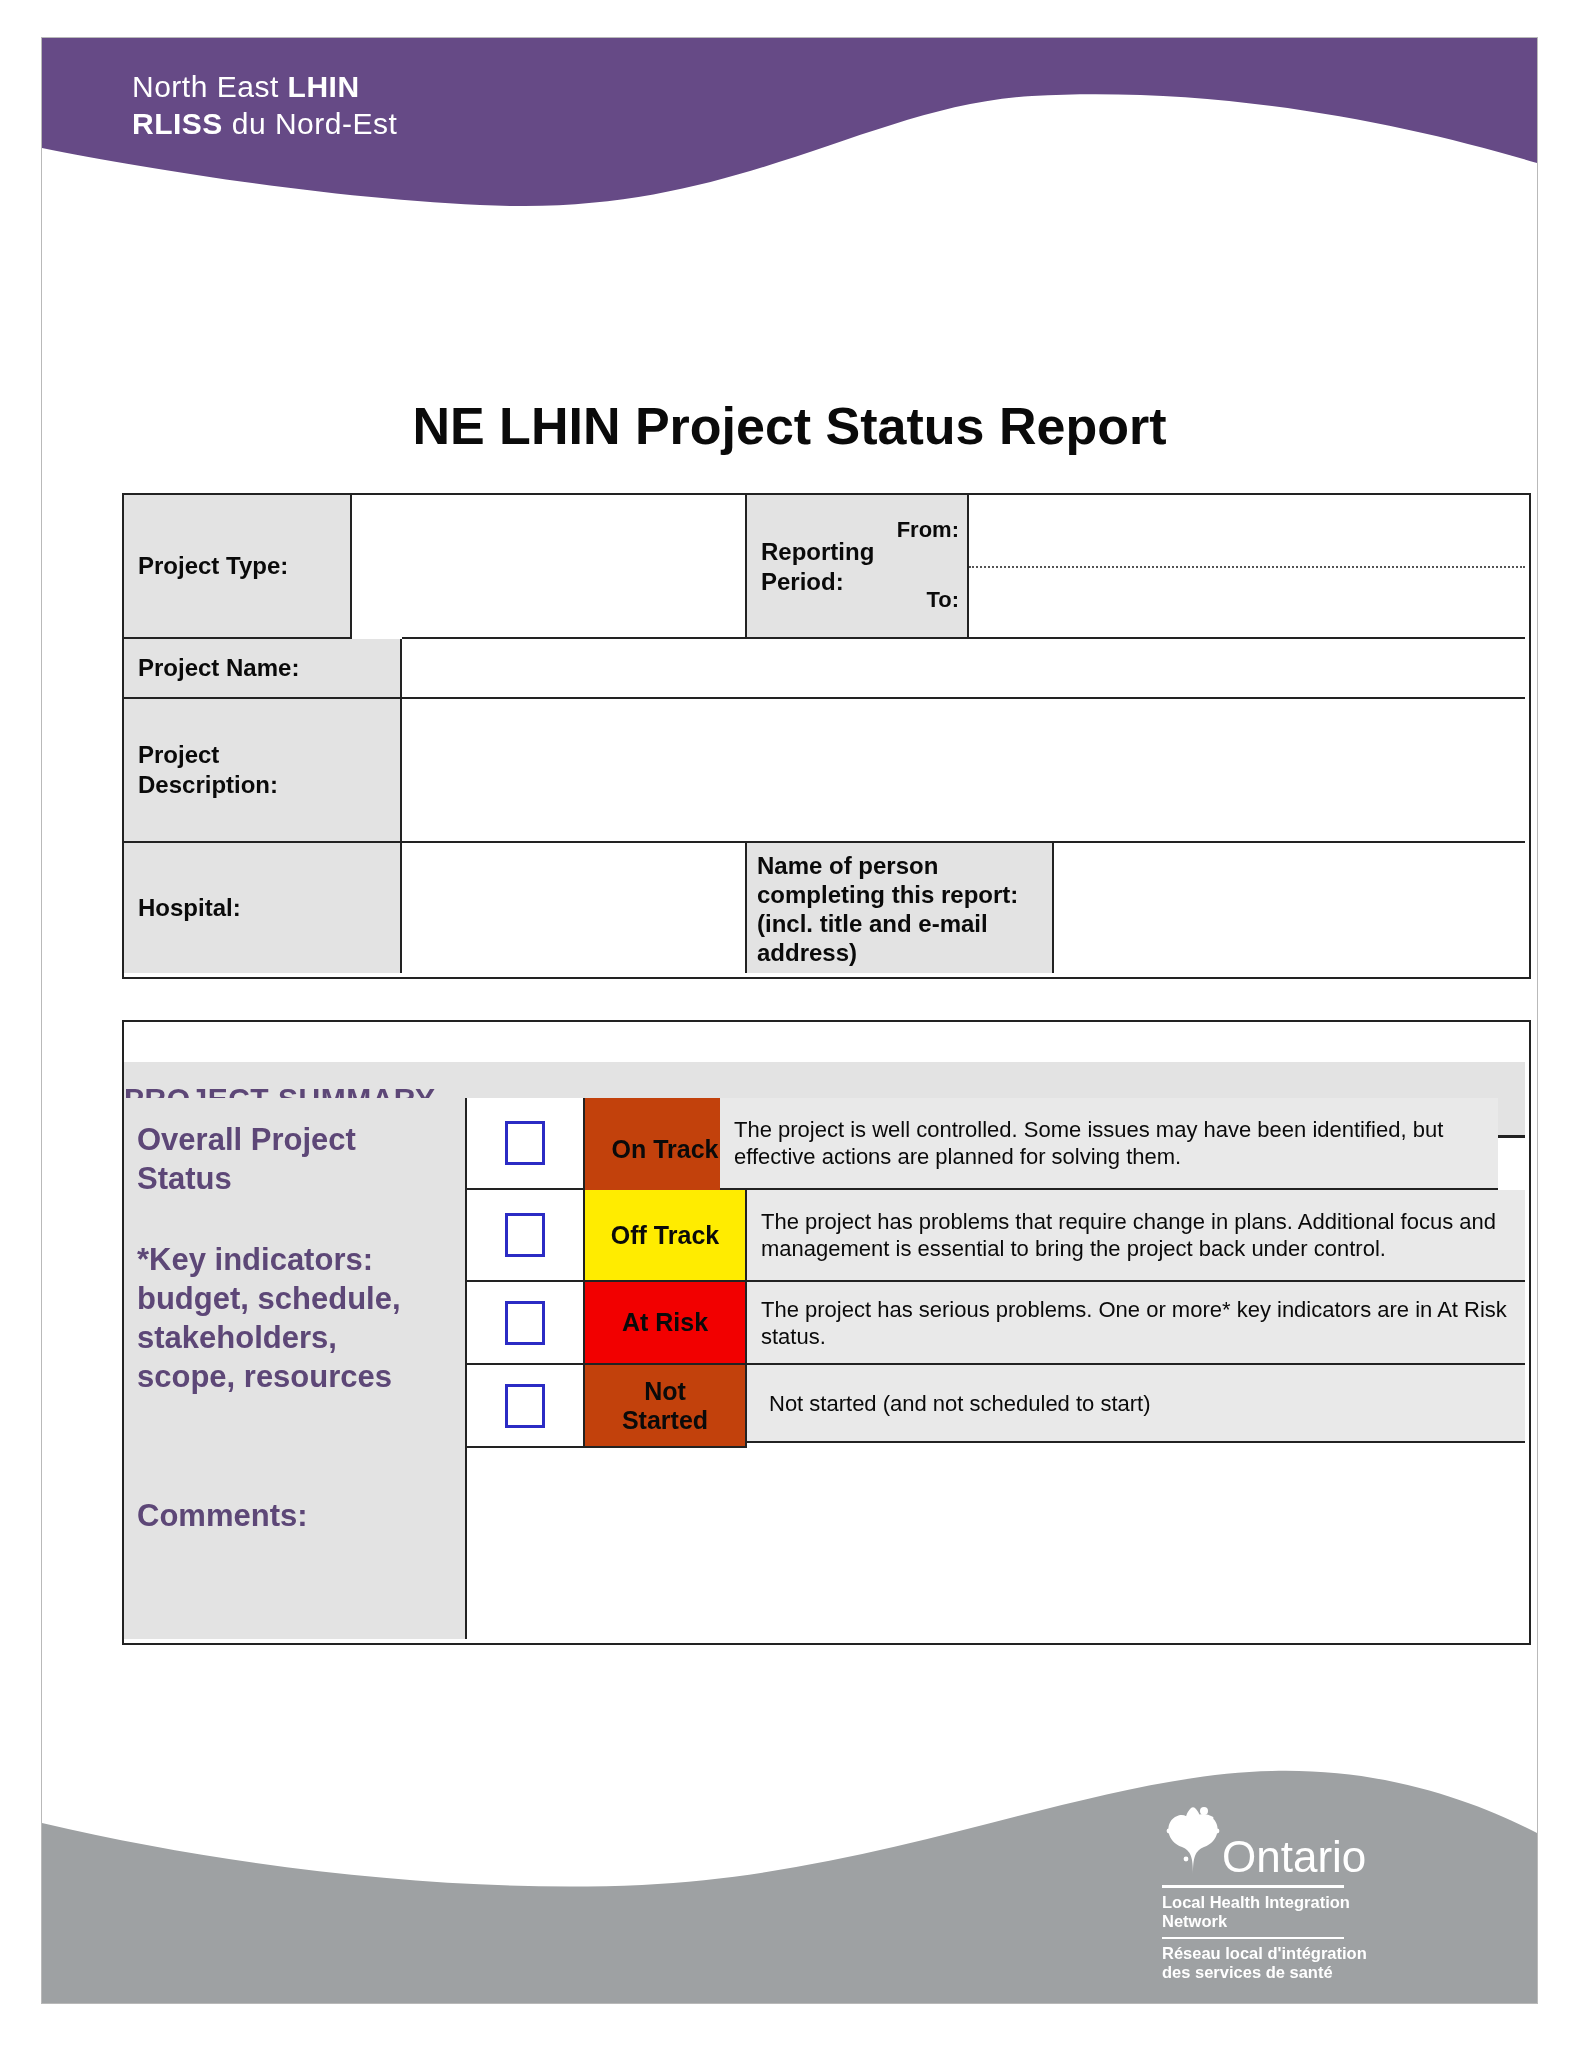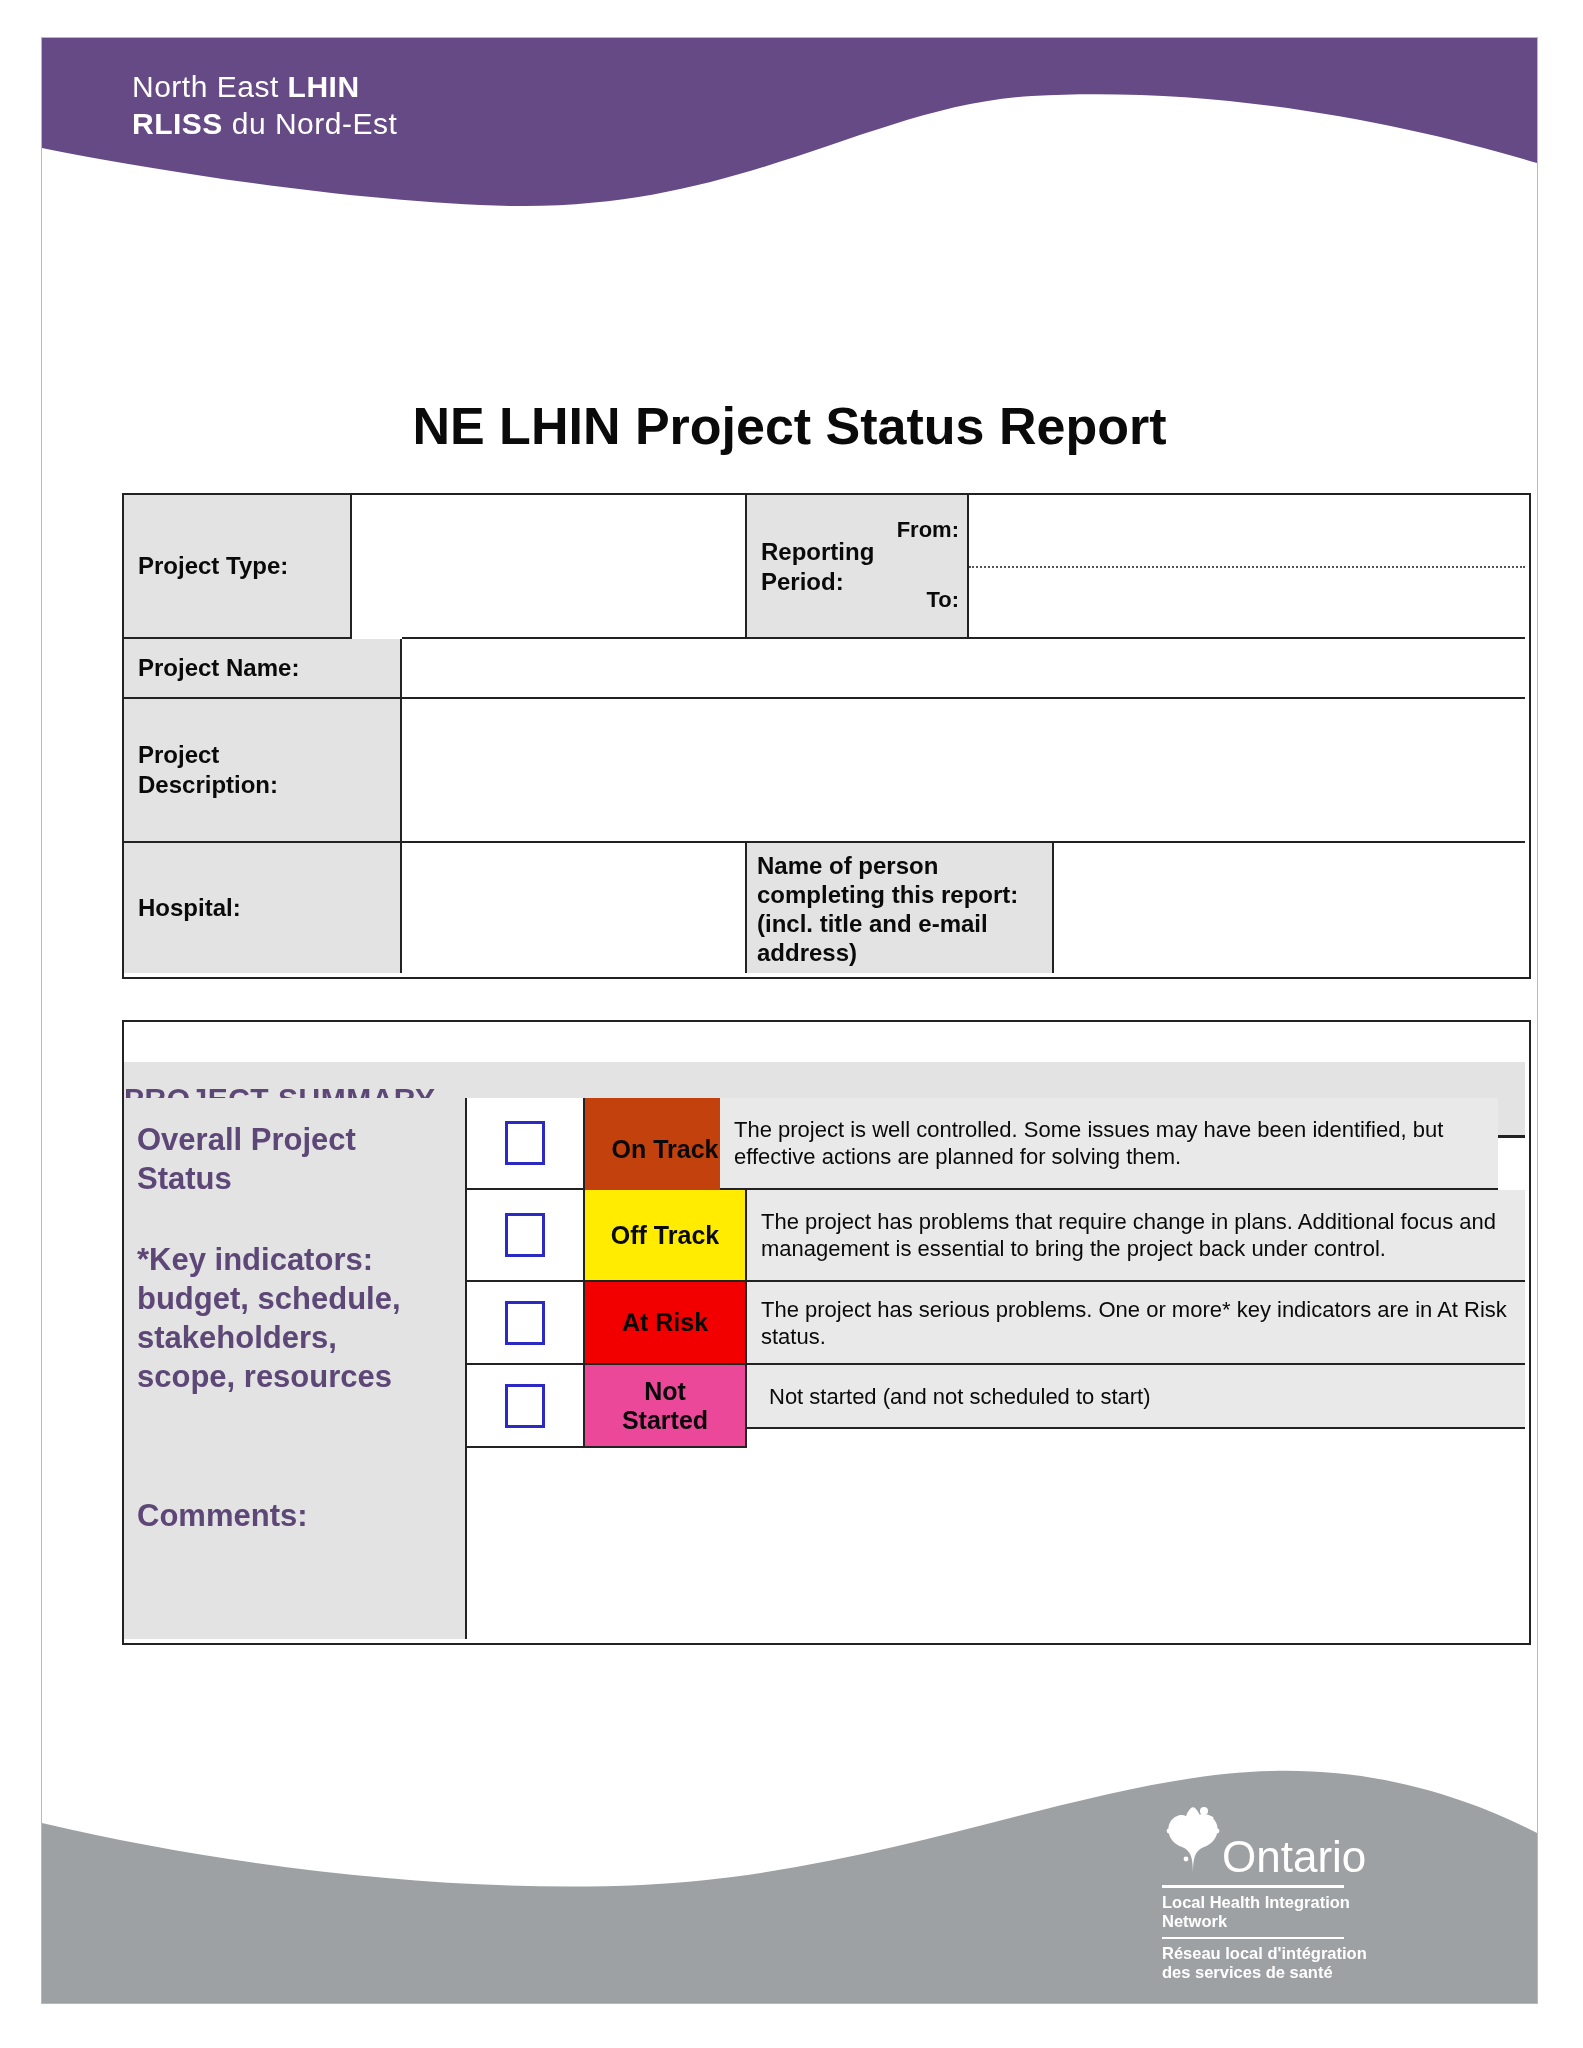--- a/index.html
+++ b/index.html
@@ -147,25 +147,25 @@
       <div class="chk"></div>
     </div>
     <div class="cell br bb st-cell" style="left: 461px; top: 260px; width: 162px; height: 83px; background: rgb(242, 0, 0);">
       <div>At Risk</div>
     </div>
     <div class="cell dgray bb desc" style="left:623px;top:260px;width:778px;height:83px;">The project has serious problems. One or more* key indicators are in At Risk status.</div>
 
     <div class="cell br bb chk-cell" style="left:343px;top:343px;width:118px;height:83px;">
       <div class="chk"></div>
     </div>
-    <div class="cell br bb st-cell" style="left: 461px; top: 343px; width: 162px; height: 83px; background: #ec4899;">
+    <div class="cell br bb st-cell" style="left: 461px; top: 343px; width: 162px; height: 83px; background: #c2410c;">
       <div>Not</div>
       <div>Started</div>
     </div>
-    <div class="cell dgray bb desc indent" style="left:623px;top:343px;width:778px;height:64px;">Not started (and not scheduled to start)</div>
+    <div class="cell dgray bb desc indent" style="left:623px;top:343px;width:778px;height:78px;">Not started (and not scheduled to start)</div>
 
     <div class="cell" style="left:343px;top:426px;width:1058px;height:191px;"></div>
   </div>
 
   <svg class="ftr-wave" viewBox="0 0 1495 238" preserveAspectRatio="none">
     <path d="M0,58 C200,105 420,128 600,120 C850,108 1050,10 1230,6 C1350,3 1440,40 1495,68 L1495,238 L0,238 Z" fill="#9ea1a3"></path>
   </svg>
 
   <div class="ont">
     <div class="ont-row">

